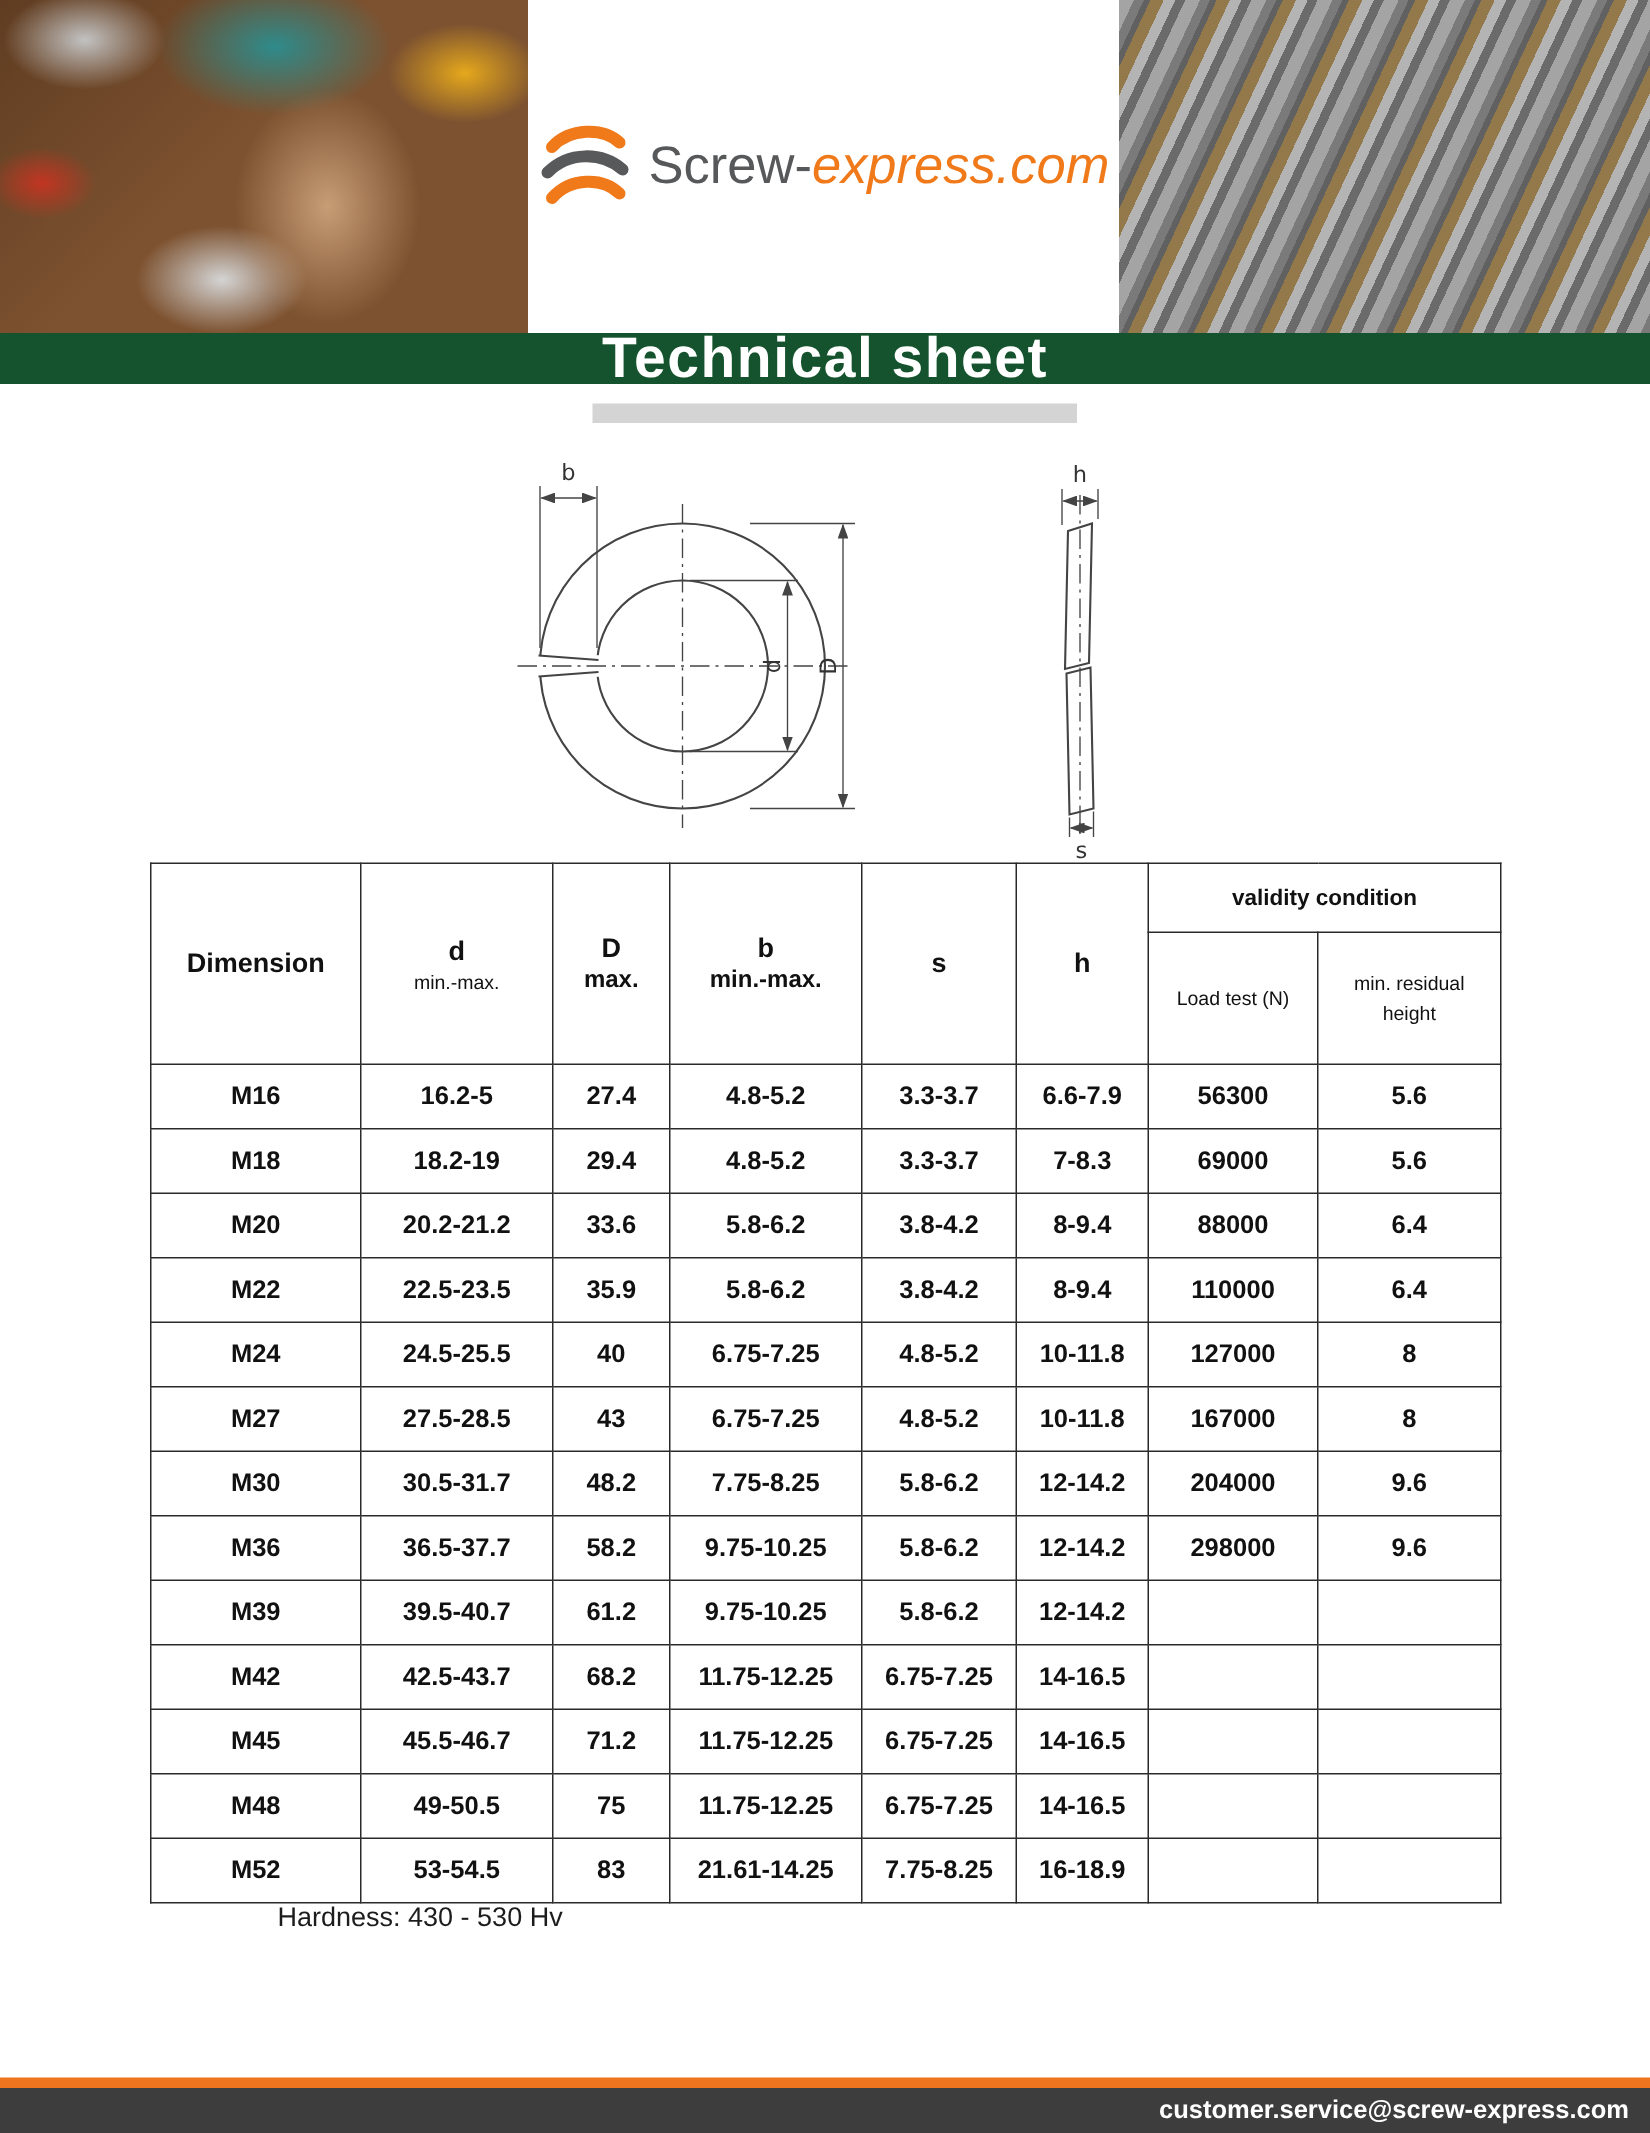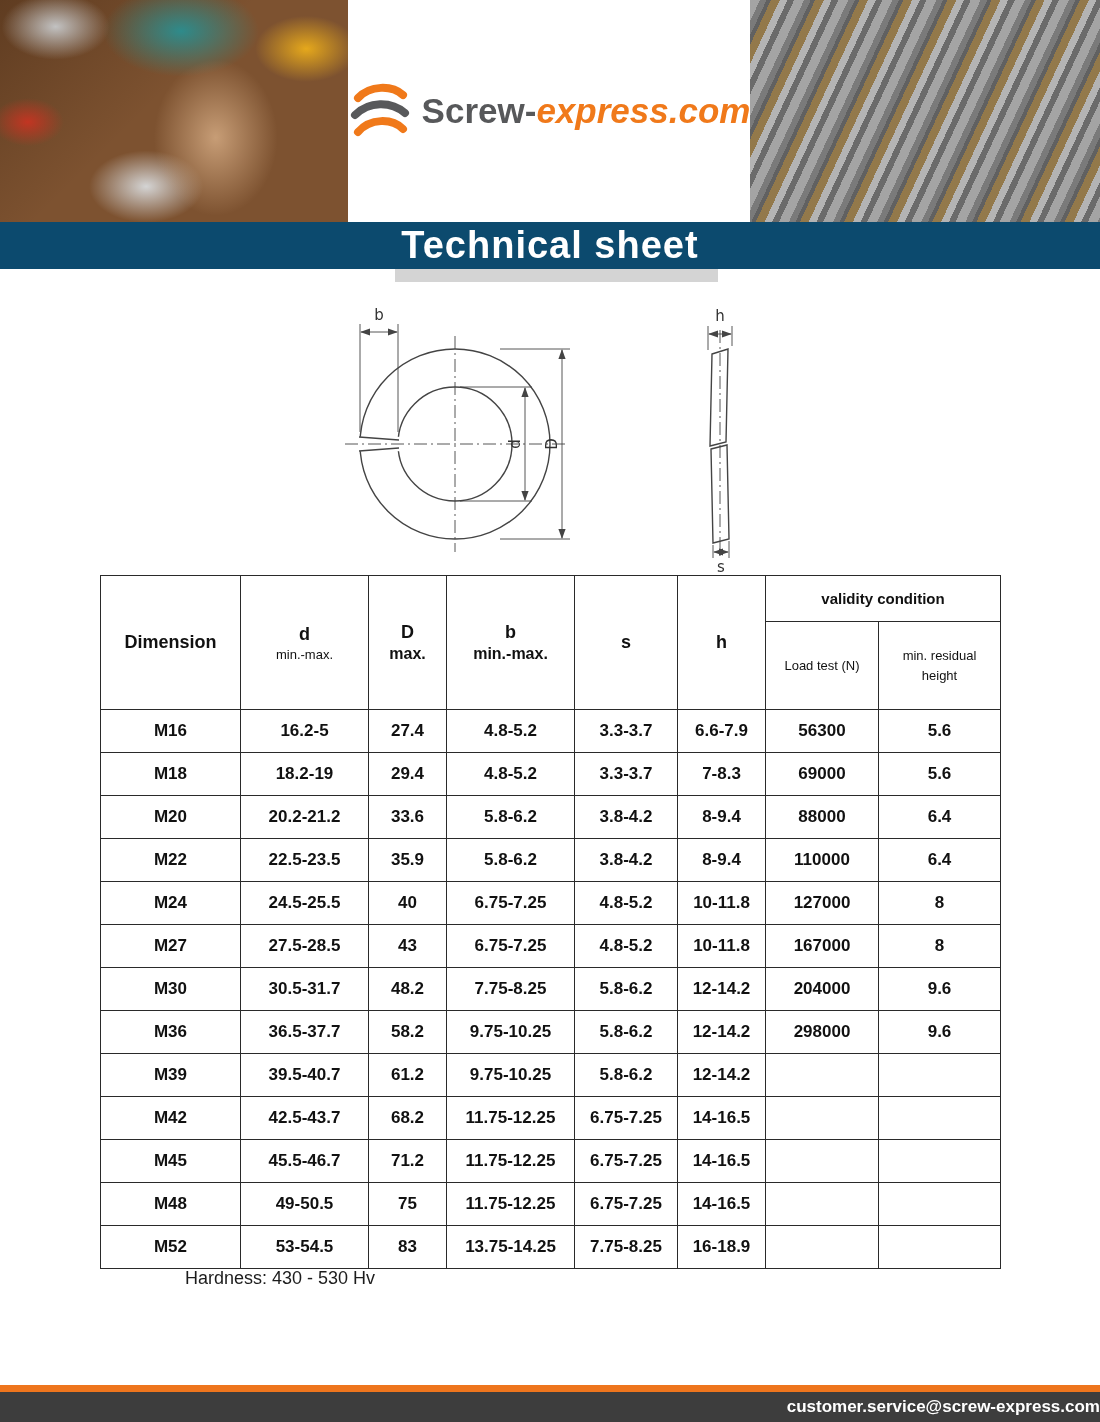--- a/index.html
+++ b/index.html
@@ -23,26 +23,26 @@
   .photo-right { width:354px;
     background-color:#8e8e8e;
     background-image:
       linear-gradient(rgba(60,60,60,.25), rgba(60,60,60,.25)),
       repeating-linear-gradient(115deg,
         #c7c7c7 0 9px, #8f8f8f 9px 15px, #6d6d6d 15px 19px,
         #b08d4f 19px 27px, #dcdcdc 27px 34px, #7a7a7a 34px 40px);
   }
   .header-center { flex:1; background:#fff; display:flex; align-items:center; justify-content:center; }
   .brand { display:flex; align-items:center; gap:12px; }
-  .brand-text { font-size:35px; font-weight:bold; white-space:nowrap; }
+  .brand-text { font-size:35px; font-weight:normal; white-space:nowrap; }
   .brand-prefix { color:#57585a; }
   .brand-suffix { color:#f0791a; font-style:italic; }
 
   
-  .banner { position:absolute; top:222px; left:0; width:1100px; height:47px; background:#0c4a6e;
+  .banner { position:absolute; top:222px; left:0; width:1100px; height:34px; background:#14532d;
             display:flex; align-items:center; justify-content:center; }
   .banner-title { color:#ffffff; font-size:38px; font-weight:bold; letter-spacing:1px; }
   .banner-shadow { position:absolute; top:269px; left:395px; width:323px; height:13px; background:#d4d4d4; }
 
   
   .diagram { position:absolute; top:294px; left:300px; }
   .diagram text { font-size:15px; fill:#333; font-family:"DejaVu Sans", sans-serif; }
 
   
   .spec-table { position:absolute; top:575px; left:100px; width:900px;
@@ -56,21 +56,21 @@
   th.validity-cell { font-size:15px; font-weight:bold; }
   th.small-head { font-size:13px; font-weight:normal; padding:0 14px; line-height:1.5; }
   .spec-table tbody td { font-weight:bold; font-size:17px; height:43px; }
 
   .note { position:absolute; top:1268px; left:185px; font-size:18px; color:#1c1c1c; }
 
   
   .footer { position:absolute; left:0; bottom:0; width:1100px; }
   .footer-orange { height:7px; background:#ee751d; }
   .footer-dark { height:30px; background:#3d3d3d; color:#fff; text-align:right;
-                 font-weight:bold; font-size:17px; line-height:30px; padding-right:0; }
+                 font-weight:bold; font-size:17px; line-height:30px; padding-right:14px; }
 </style>
 </head>
 <body>
 
 <div class="page">
 
   <div class="header">
     <div class="photo photo-left"></div>
     <div class="header-center">
       <div class="brand">
@@ -309,21 +309,21 @@
           <td>6.75-7.25</td>
           <td>14-16.5</td>
           <td></td>
           <td></td>
         </tr>
 
         <tr>
           <td>M52</td>
           <td>53-54.5</td>
           <td>83</td>
-          <td>13.75-14.25</td>
+          <td>21.61-14.25</td>
           <td>7.75-8.25</td>
           <td>16-18.9</td>
           <td></td>
           <td></td>
         </tr>
       </tbody>
   </table>
 
   <div class="note">Hardness: 430 - 530 Hv</div>
 

